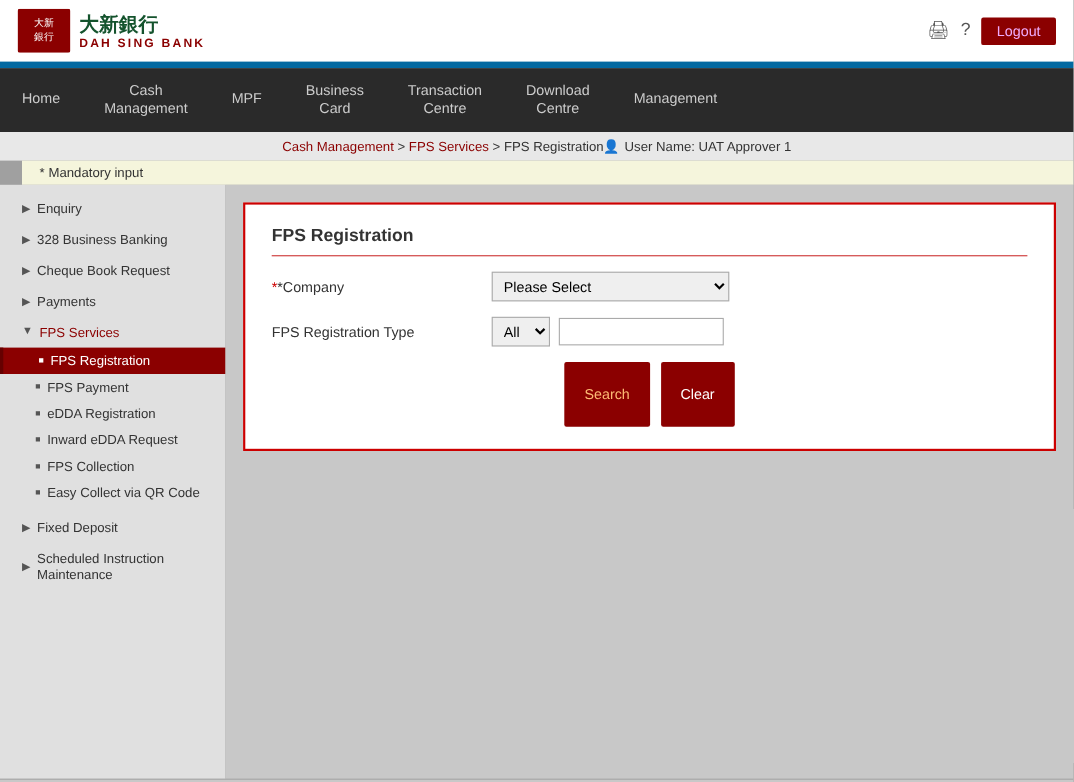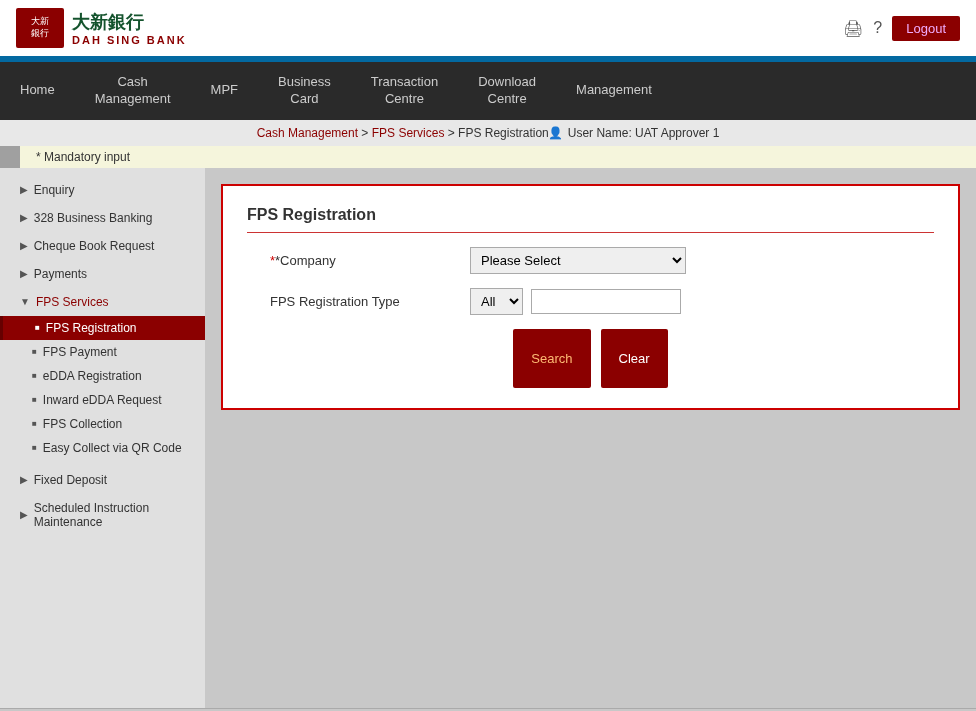--- a/index.html
+++ b/index.html
@@ -36,21 +36,21 @@
     .sidebar-sub.active { background: #8b0000; color: #fff; border-left: 3px solid #600; }
     .sidebar-sub.active .bullet { color: #fff; }
     .bullet { font-size: 8px; color: #555; }
 
     
     .content { flex: 1; padding: 16px; background: #c8c8c8; }
 
     
     .form-panel { background: #fff; border: 2px solid #cc0000; padding: 20px 24px; max-width: 760px; }
     .form-panel h2 { font-size: 16px; color: #333; margin-bottom: 14px; padding-bottom: 8px; border-bottom: 1px solid #cc3333; }
-    .form-row { display: flex; align-items: center; margin-bottom: 14px; margin-left: 23px; }
+    .form-row { display: flex; align-items: center; margin-bottom: 14px; }
     .form-label { width: 200px; font-size: 13px; color: #333; }
     .form-control-area { display: flex; align-items: center; gap: 8px; }
     select.company-select { width: 216px; padding: 4px 6px; border: 1px solid #aaa; font-size: 13px; }
     select.type-select { width: 53px; padding: 4px 6px; border: 1px solid #aaa; font-size: 13px; }
     input.type-input { width: 150px; padding: 4px 6px; border: 1px solid #aaa; font-size: 13px; }
     .btn-search { background: #8b0000; color: #fdba74; border: none; padding: 6px 18px; font-size: 13px; cursor: pointer; border-radius: 2px; }
     .btn-clear { background: #8b0000; color: #fff; border: none; padding: 22px 18px; font-size: 13px; cursor: pointer; border-radius: 2px; }
     .btn-row { display: flex; gap: 10px; justify-content: center; margin-top: 8px; }
 
     

